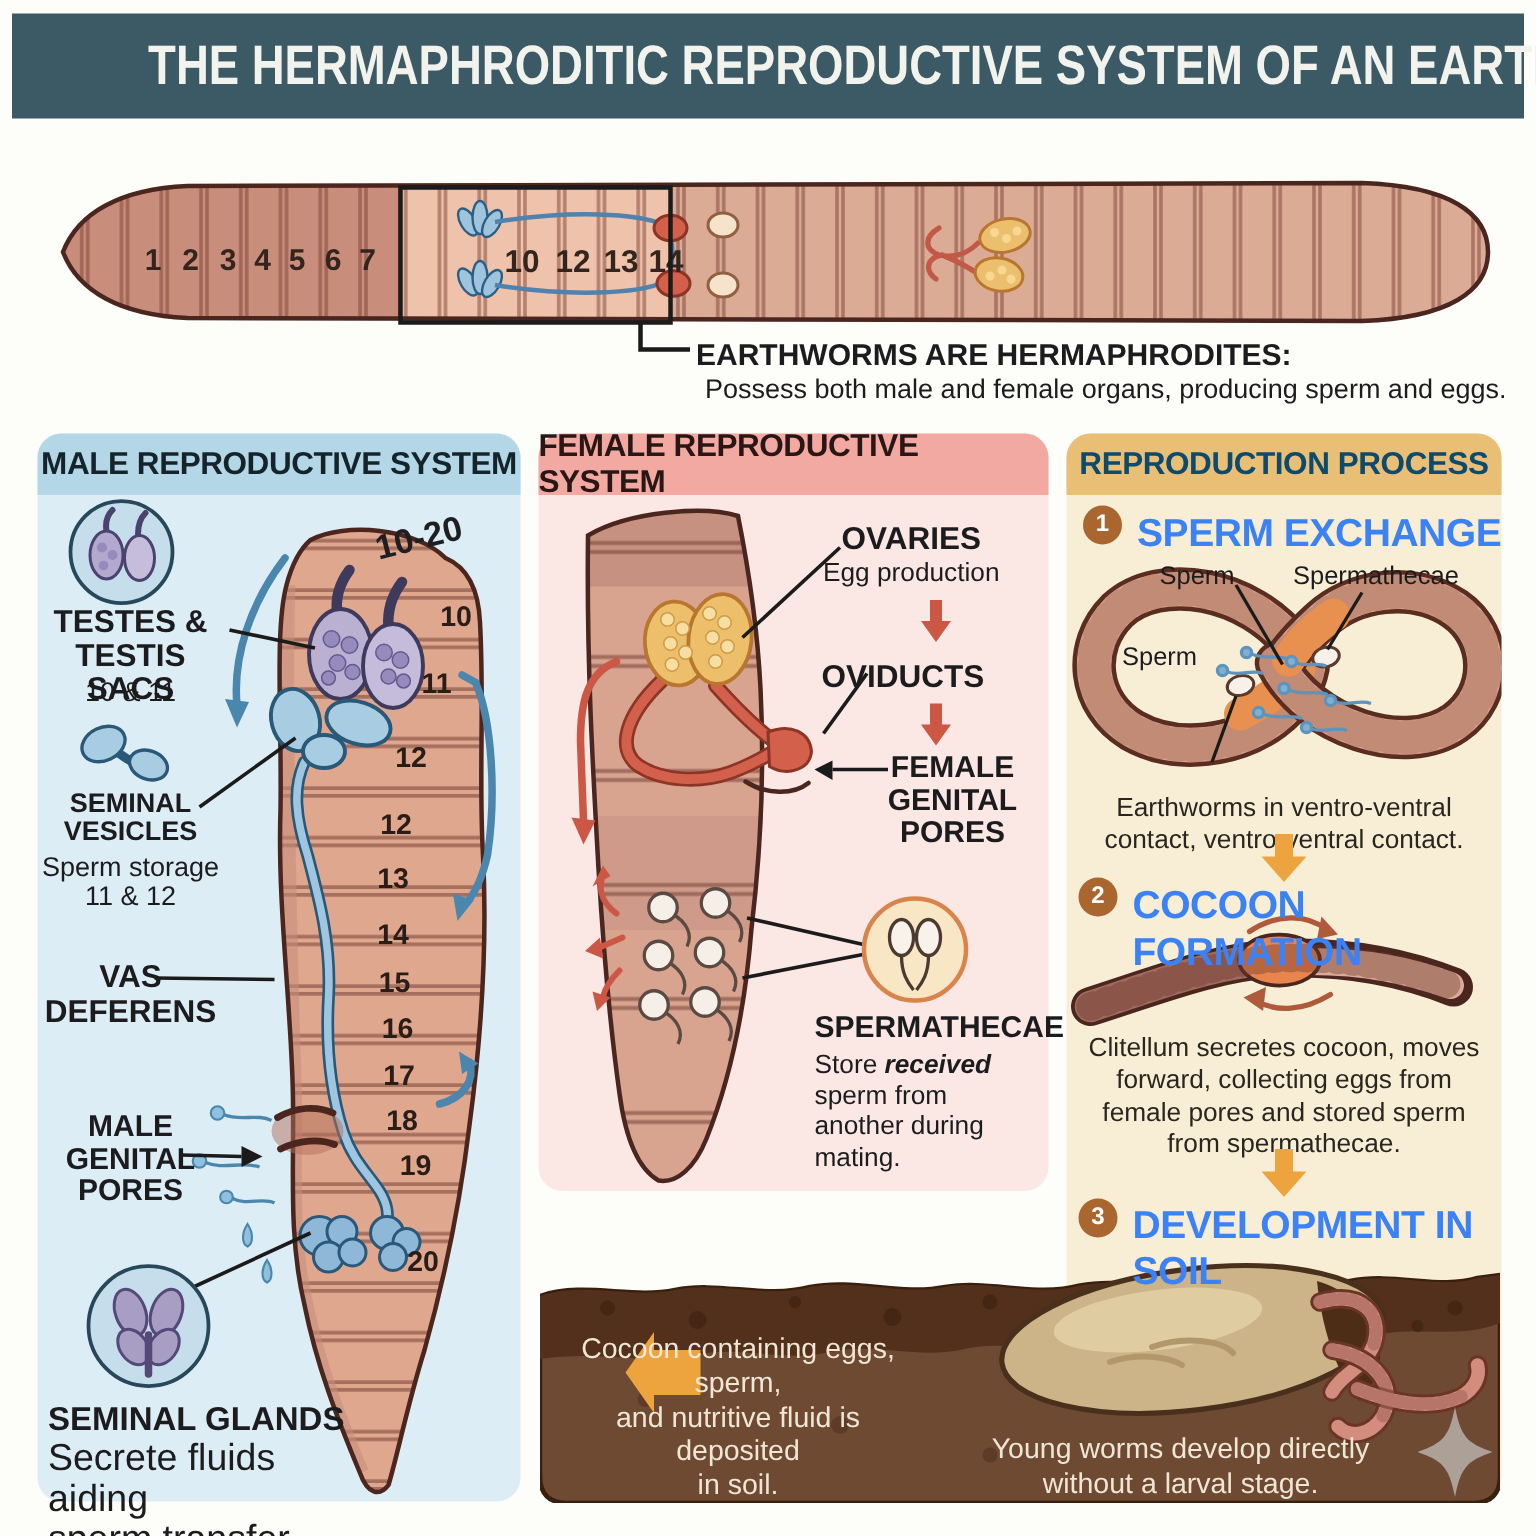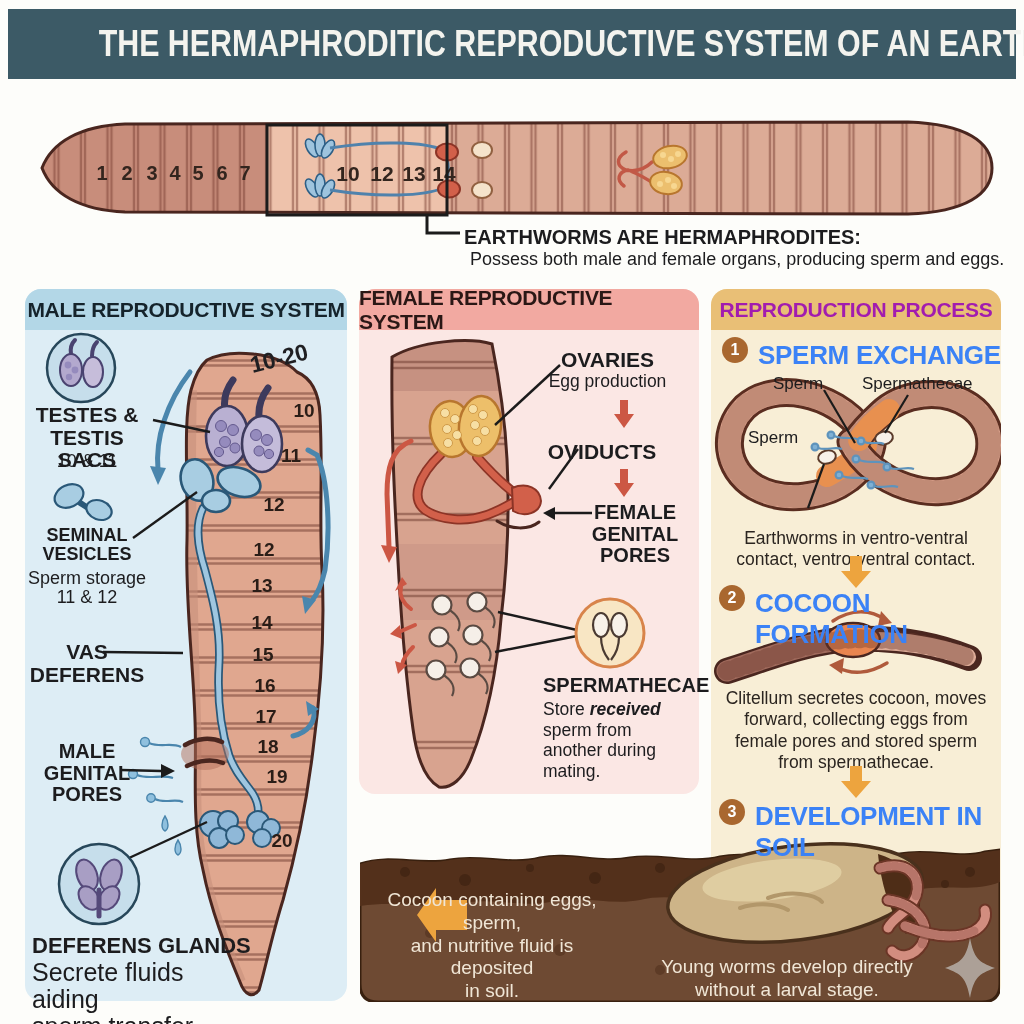--- a/index.html
+++ b/index.html
@@ -11,21 +11,21 @@
   .ctr{text-align:center;}
   .titlebar{position:absolute;left:8px;top:9px;right:8px;height:70px;background:var(--title-bar,#3c5a66);display:flex;align-items:center;justify-content:center;}
   .title{width:100%;text-align:center;color:#f3f3ee;font-weight:bold;font-size:37px;letter-spacing:0px;transform:scaleX(.82);transform-origin:center;white-space:nowrap;}
   .panel{position:absolute;border-radius:16px;}
   #male-panel{left:25px;top:289px;width:322px;height:712px;background:var(--male-bg,#ddedf5);}
   #female-panel{left:359px;top:289px;width:340px;height:505px;background:var(--female-bg,#fbe7e4);}
   #process-panel{left:711px;top:289px;width:290px;height:712px;background:var(--process-bg,#f8eed6);}
   .strip{position:absolute;left:0;right:0;top:0;height:41px;border-radius:16px 16px 0 0;display:flex;align-items:center;justify-content:center;font-weight:bold;font-size:21px;letter-spacing:-.3px;color:#22161a;}
   #male-panel .strip{background:var(--male-header,#b3d7e7);color:#15232b;}
   #female-panel .strip{background:var(--female-header,#f2a9a1);color:#2a1715;}
-  #process-panel .strip{background:var(--process-header,#e9bf76);color:#a21caf;}
+  #process-panel .strip{background:var(--process-header,#e9bf76);color:#0c4a6e;}
   .badge{position:absolute;width:26px;height:26px;border-radius:50%;background:var(--step-badge,#a9672f);color:#fff;font-weight:bold;font-size:16px;display:flex;align-items:center;justify-content:center;z-index:6;}
   .steptitle{position:absolute;font-weight:bold;font-size:26px;color:#3b82f6;letter-spacing:-.3px;z-index:6;}
   .cap{position:absolute;white-space:pre-line;text-align:center;font-size:17.5px;line-height:1.22;color:#2b2520;z-index:6;}
   .soiltxt{position:absolute;white-space:pre-line;text-align:center;font-size:19px;line-height:1.2;color:var(--soil-text,#f0e6d6);z-index:10;}
   em.rcv{font-weight:bold;font-style:italic;}
 </style>
 </head>
 <body>
 
 <div id="canvas">
@@ -244,21 +244,21 @@
   <div class="t ctr" style="left:22px;top:452px;width:130px;font-size:18px;z-index:6;">10 &amp; 11</div>
   <div class="t h ctr" style="left:22px;top:526px;width:130px;font-size:18px;z-index:6;">SEMINAL
 VESICLES</div>
   <div class="t ctr" style="left:12px;top:569px;width:150px;font-size:18px;z-index:6;">Sperm storage
 11 &amp; 12</div>
   <div class="t h ctr" style="left:22px;top:641px;width:130px;font-size:21px;z-index:6;">VAS
 DEFERENS</div>
   <div class="t h ctr" style="left:22px;top:741px;width:130px;font-size:20px;z-index:6;">MALE
 GENITAL
 PORES</div>
-  <div class="t h" style="left:32px;top:934px;width:220px;font-size:22px;z-index:6;">DEFERENS GLANDS</div>
+  <div class="t h" style="left:32px;top:934px;width:220px;font-size:22px;z-index:6;">SEMINAL GLANDS</div>
   <div class="t" style="left:32px;top:959px;width:220px;font-size:25px;z-index:6;">Secrete fluids aiding
 sperm transfer.</div>
 
   <section class="panel" id="female-panel">
     <div class="strip">FEMALE REPRODUCTIVE SYSTEM</div>
   </section>
 
   <svg class="abs" style="left:359px;top:289px;z-index:4;" width="340" height="505" viewBox="0 0 340 505">
     <defs>
       <path id="fwBody" d="M 33,68 C 60,52 110,48 133,55 C 140,90 146,130 148,170 C 151,230 148,280 142,330 C 138,380 128,430 112,470 C 104,490 92,500 80,498 C 66,490 58,470 54,440 C 47,390 43,340 40,290 C 36,220 32,150 33,68 Z"></path>

